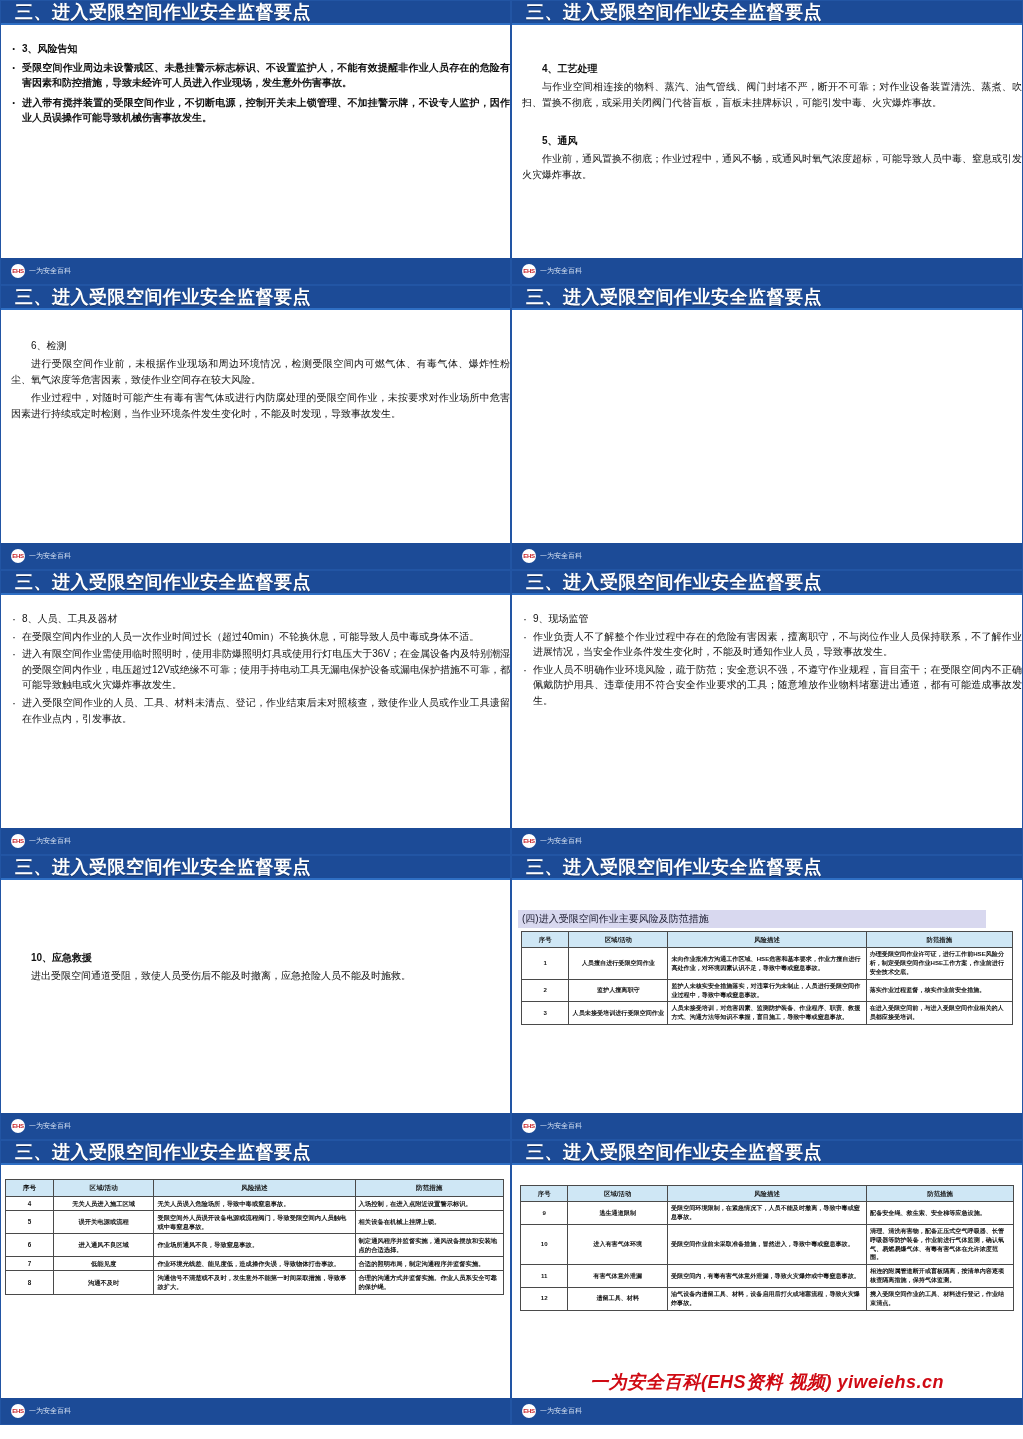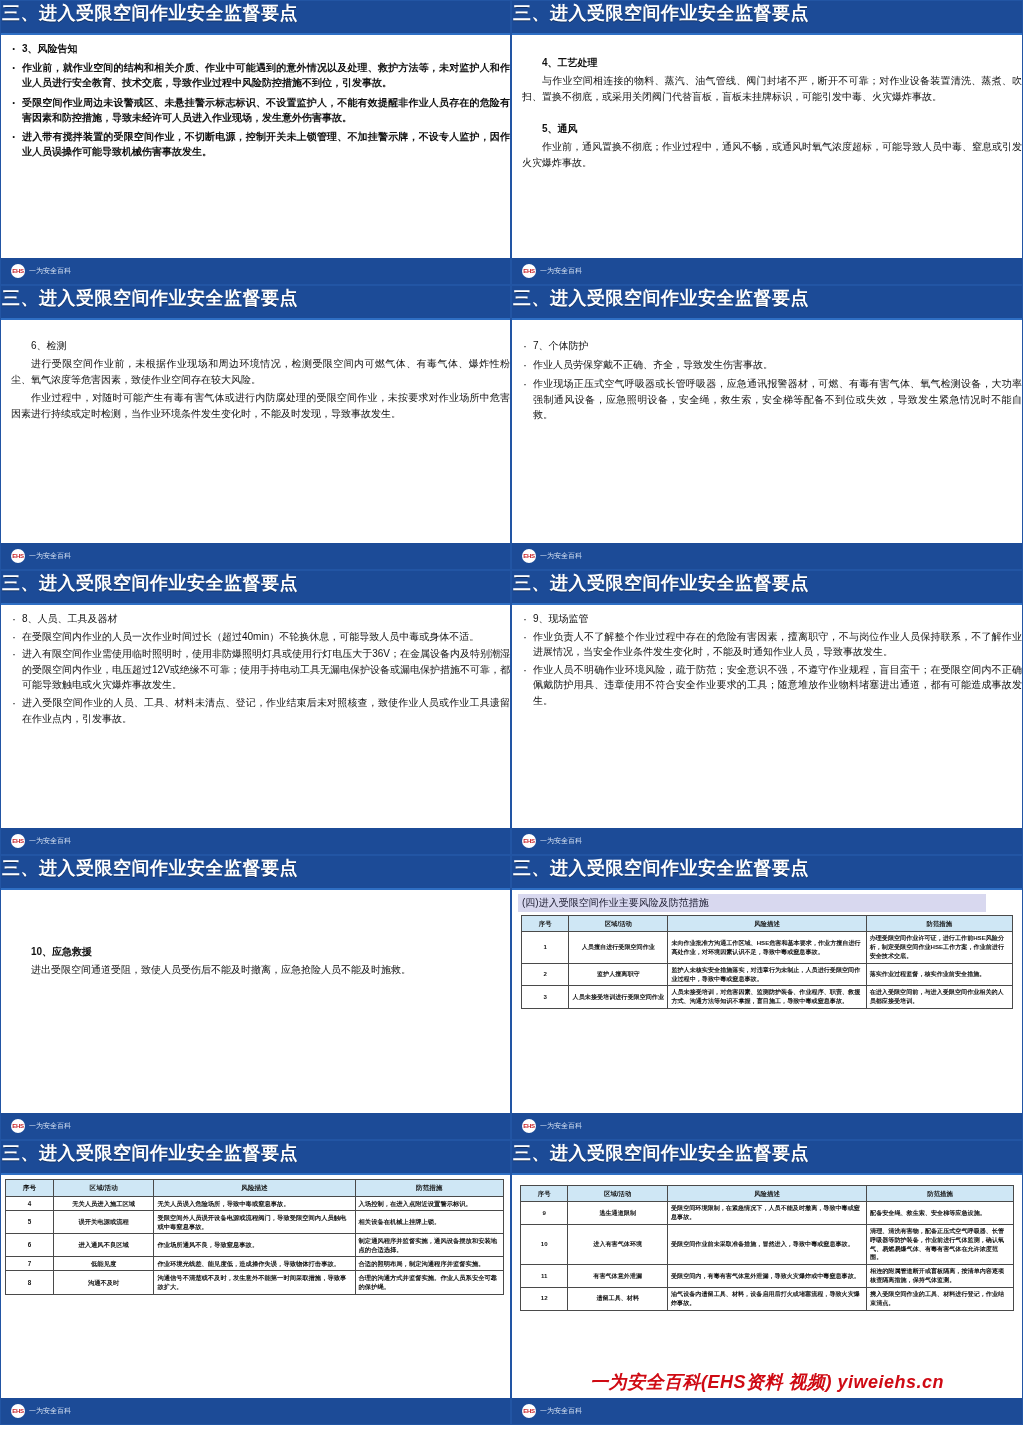--- a/index.html
+++ b/index.html
@@ -17,23 +17,23 @@
     position:relative;
     background:#ffffff;
     border:1px solid #2255a4;
     box-sizing:border-box;
     overflow:hidden;
   }
   
   .hdr{
     background:#1c4b97;
     border-bottom:2px solid #2f6fc4;
-    height:34px;
-    display:flex;
-    padding:0 0 0 1px;
+    height:24px;
+    display:flex;align-items:center;
+    padding:0 0 0 14px;
     box-sizing:border-box;
   }
   .hdr .t{
     color:#ffffff;
     font-weight:bold;
     font-size:18px;
     letter-spacing:.5px;
     white-space:nowrap;
     text-shadow:0 1px 0 rgba(0,0,0,.35);
   }
@@ -79,30 +79,30 @@
     content:"·";position:absolute;left:1px;top:-1px;font-size:12px;
   }
   ul.bl.thin>li{font-weight:normal;}
   ul.bl.s9>li{font-size:10px;line-height:1.56;margin-bottom:2px;}
 
   
   .para{
     font-size:10px;line-height:1.6;text-align:justify;margin:0 0 2px 0;
   }
   .para.ind{text-indent:2em;}
-  .para.hd{font-weight:bold;text-indent:2em;margin-top:2px;}
+  .para.hd{font-weight:bold;text-indent:2em;margin-top:8px;}
   .gap{height:12px;}
 
   
   .band{
     background:#d8d8ef;
     color:#1a1a2e;
     font-size:10px;
     padding:2px 4px;
-    margin:0 0 3px 0;
+    margin:16px 0 3px 0;
     width:94%;
     box-sizing:border-box;
   }
 
   
   table.risk{
     border-collapse:collapse;
     width:100%;
     table-layout:fixed;
     font-size:6.1px;
@@ -151,21 +151,20 @@
 
 <div class="deck">
 
   <div class="slide">
     <div class="hdr">
       <span class="t">三、进入受限空间作业安全监督要点</span>
     </div>
     <div class="body">
       <ul class="bl">
         <li>3、风险告知</li>
-        <li>作业前，就作业空间的结构和相关介质、作业中可能遇到的意外情况以及处理、救护方法等，未对监护人和作业人员进行安全教育、技术交底，导致作业过程中风险防控措施不到位，引发事故。</li>
         <li>受限空间作业周边未设警戒区、未悬挂警示标志标识、不设置监护人，不能有效提醒非作业人员存在的危险有害因素和防控措施，导致未经许可人员进入作业现场，发生意外伤害事故。</li>
         <li>进入带有搅拌装置的受限空间作业，不切断电源，控制开关未上锁管理、不加挂警示牌，不设专人监护，因作业人员误操作可能导致机械伤害事故发生。</li>
       </ul>
     </div>
     <div class="ftr">
       <span class="logo">EHS</span>
       <span class="fl">一为安全百科</span>
     </div>
   </div>
 
@@ -199,28 +198,20 @@
     </div>
     <div class="ftr">
       <span class="logo">EHS</span>
       <span class="fl">一为安全百科</span>
     </div>
   </div>
 
   <div class="slide">
     <div class="hdr">
       <span class="t">三、进入受限空间作业安全监督要点</span>
-    </div>
-    <div class="body">
-      <div class="gap"></div>
-      <ul class="bl thin">
-        <li>7、个体防护</li>
-        <li>作业人员劳保穿戴不正确、齐全，导致发生伤害事故。</li>
-        <li>作业现场正压式空气呼吸器或长管呼吸器，应急通讯报警器材，可燃、有毒有害气体、氧气检测设备，大功率强制通风设备，应急照明设备，安全绳，救生索，安全梯等配备不到位或失效，导致发生紧急情况时不能自救。</li>
-      </ul>
     </div>
     <div class="ftr">
       <span class="logo">EHS</span>
       <span class="fl">一为安全百科</span>
     </div>
   </div>
 
   <div class="slide">
     <div class="hdr">
       <span class="t">三、进入受限空间作业安全监督要点</span>

